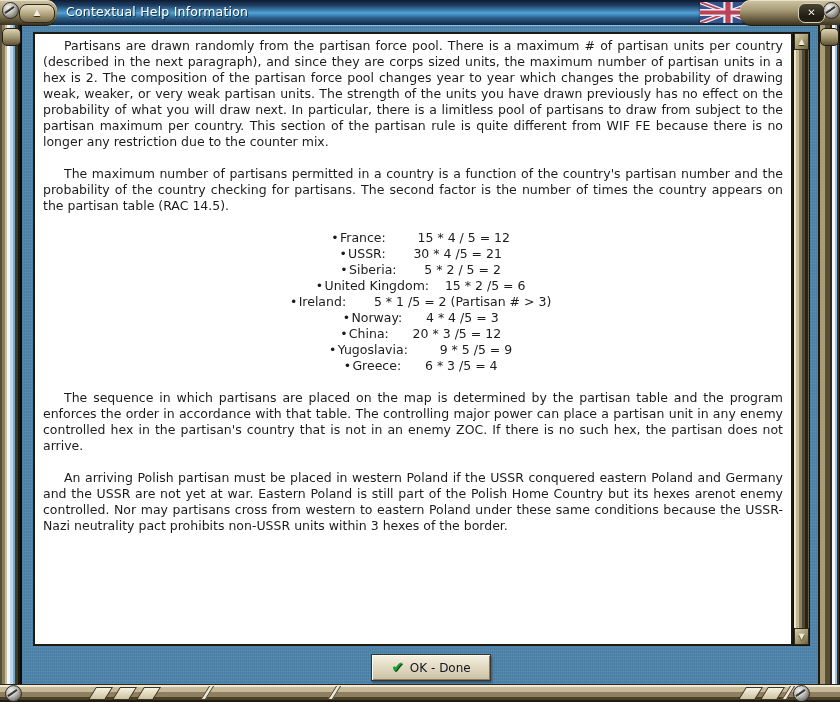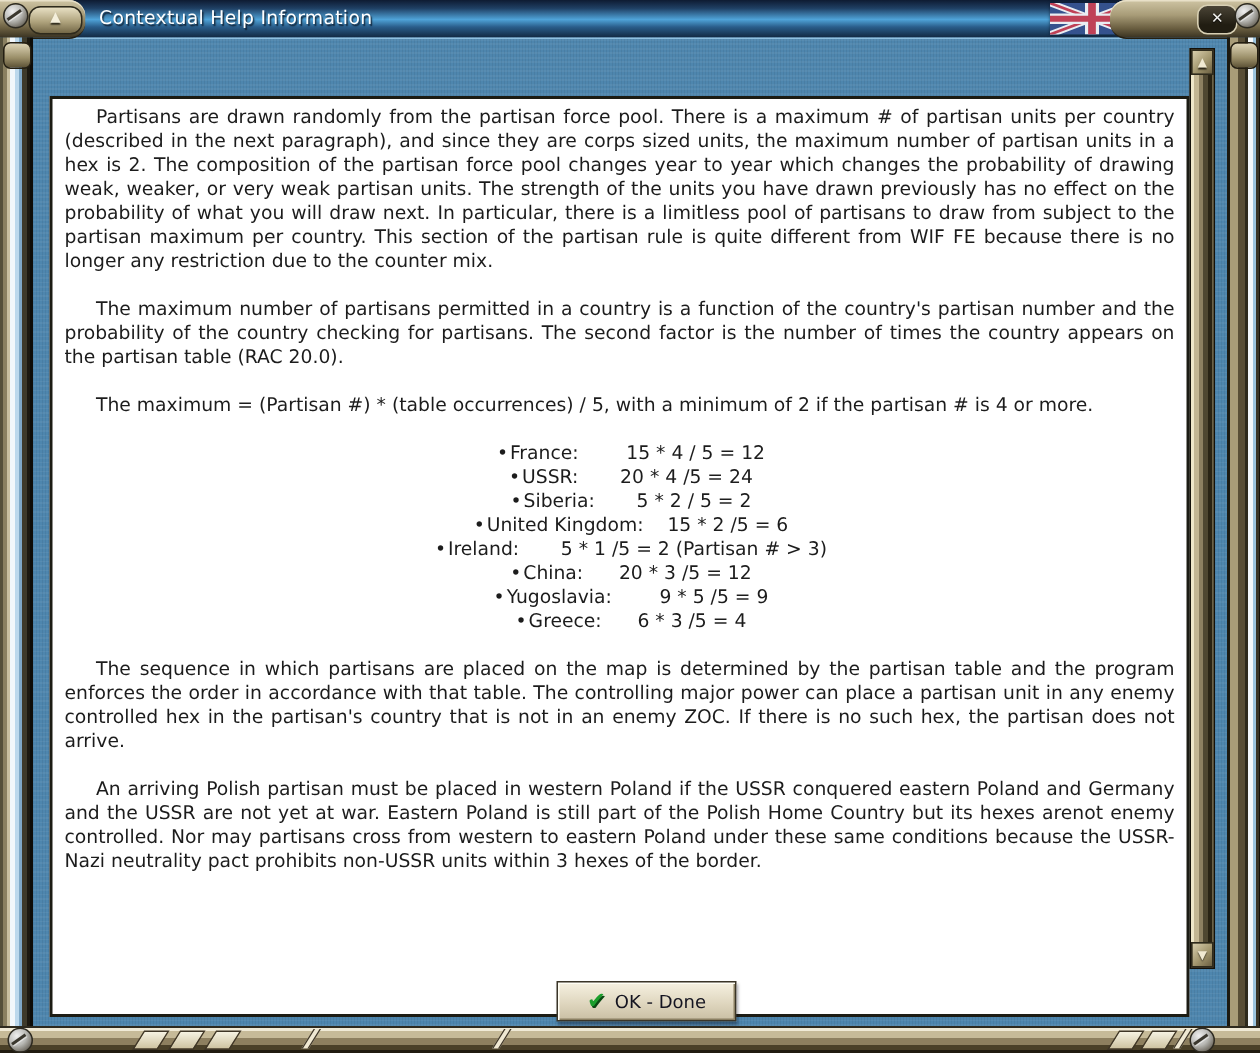--- a/index.html
+++ b/index.html
@@ -54,21 +54,21 @@
     background:linear-gradient(to bottom,#2e2a1e 0 1px,#f0ead6 1px 3px,#c6ba98 3px 8px,
       #8d7f5f 8px 13px,#4a4028 13px 16px,#201b10 16px 18px);}
   .slash{position:absolute;top:3px;width:15px;height:11px;background:linear-gradient(to bottom,#f6f2e2,#cdc2a0);
     border:1px solid #3e3526;transform:skewX(-32deg);}
   .joint{position:absolute;top:2px;width:3px;height:13px;background:#efe8d2;
     border-left:1px solid #3e3526;border-right:1px solid #3e3526;transform:skewX(-32deg);}
 
   
   .text-panel{position:absolute;left:33px;top:32px;width:760px;height:614px;
     background:#ffffff;border:2px solid #1c1c14;box-sizing:border-box;
-    padding:4px 8px 0 8px;overflow:hidden;color:#1c1c1c;font-size:12.5px;line-height:16px;margin-top:32px;}
+    padding:4px 8px 0 8px;overflow:hidden;color:#1c1c1c;font-size:12.5px;line-height:16px;}
   .text-panel p{margin:0 0 16px 0;text-indent:21px;text-align:justify;}
   .bullets{margin:0 0 16px 0;text-align:center;}
   .bullet-row{padding-left:14px;white-space:pre-wrap;line-height:16px;}
   .bullet-dot{display:inline-block;width:10px;}
 
   
   .scrollbar{position:absolute;left:793px;top:32px;width:17px;height:614px;
     border:1px solid #14110a;box-sizing:border-box;background:#6b6248;
     display:flex;flex-direction:column;}
   .scroll-btn{height:17px;flex:0 0 17px;background:linear-gradient(135deg,#d8cead,#a3976f 55%,#6b5f41);
@@ -127,29 +127,29 @@
 
   <div class="pillar pillar-left">
     <div class="pillar-tab"></div>
   </div>
   <div class="pillar pillar-right">
     <div class="pillar-tab"></div>
   </div>
 
   <div class="text-panel">
     <p>Partisans are drawn randomly from the partisan force pool.  There is a maximum # of partisan units per country (described in the next paragraph), and since they are corps sized units, the maximum number of partisan units in a hex is 2.  The composition of the partisan force pool changes year to year which changes the probability of drawing weak, weaker, or very weak partisan units. The strength of the units you have drawn previously has no effect on the probability of what you will draw next.  In particular, there is a limitless pool of partisans to draw from subject to the partisan maximum per country.  This section of the partisan rule is quite different from WIF FE because there is no longer any restriction due to the counter mix.</p>
-    <p>The maximum number of partisans permitted in a country is a function of the country's partisan number and the probability of the country checking for partisans. The second factor is the number of times the country appears on the partisan table (RAC 20.0).</p>
-    <p>The maximum = (Partisan #) * (table occurrences) / 5, with a minimum of 2 if the partisan # is 4 or more.</p>
+    <p>The maximum number of partisans permitted in a country is a function of the country's partisan number and the probability of the country checking for partisans. The second factor is the number of times the country appears on the partisan table (RAC 14.5).</p>
 
     <div class="bullets">
       <div class="bullet-row"><span class="bullet-dot">•</span><span>France:        15 * 4 / 5 = 12</span></div>
-      <div class="bullet-row"><span class="bullet-dot">•</span><span>USSR:       20 * 4 /5 = 24</span></div>
+      <div class="bullet-row"><span class="bullet-dot">•</span><span>USSR:       30 * 4 /5 = 21</span></div>
       <div class="bullet-row"><span class="bullet-dot">•</span><span>Siberia:       5 * 2 / 5 = 2</span></div>
       <div class="bullet-row"><span class="bullet-dot">•</span><span>United Kingdom:    15 * 2 /5 = 6</span></div>
       <div class="bullet-row"><span class="bullet-dot">•</span><span>Ireland:       5 * 1 /5 = 2 (Partisan # &gt; 3)</span></div>
+      <div class="bullet-row"><span class="bullet-dot">•</span><span>Norway:      4 * 4 /5 = 3</span></div>
       <div class="bullet-row"><span class="bullet-dot">•</span><span>China:      20 * 3 /5 = 12</span></div>
       <div class="bullet-row"><span class="bullet-dot">•</span><span>Yugoslavia:        9 * 5 /5 = 9</span></div>
       <div class="bullet-row"><span class="bullet-dot">•</span><span>Greece:      6 * 3 /5 = 4</span></div>
     </div>
 
     <p>The sequence in which partisans are placed on the map is determined by the partisan table and the program enforces the order in accordance with that table.  The controlling major power can place a partisan unit in any enemy controlled hex in the partisan's country that is not in an enemy ZOC.  If there is no such hex, the partisan does not arrive.</p>
     <p>An arriving Polish partisan must be placed in western Poland if the USSR conquered eastern Poland and Germany and the USSR are not yet at war.  Eastern Poland is still part of the Polish Home Country but its hexes arenot enemy controlled.  Nor may partisans cross from western to eastern Poland under these same conditions because the USSR-Nazi neutrality pact prohibits non-USSR units within 3 hexes of the border.</p>
   </div>
 
   <div class="scrollbar">

